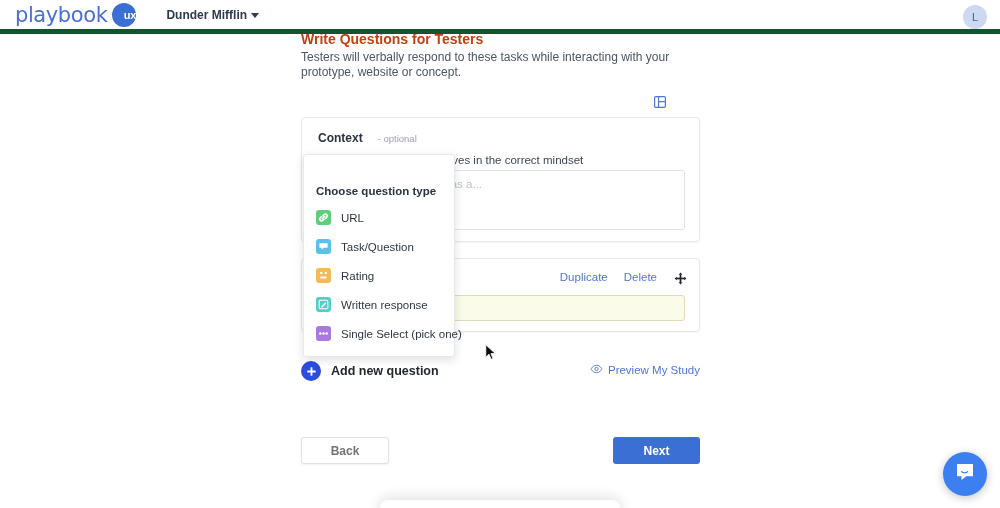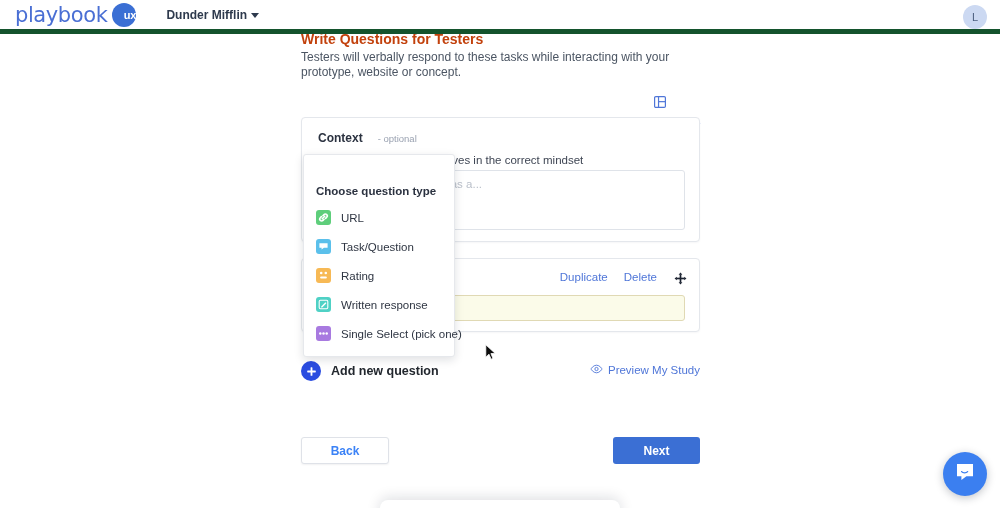--- a/index.html
+++ b/index.html
@@ -318,21 +318,21 @@
     left: 301px;
     top: 437px;
     width: 88px;
     height: 27px;
     background: #ffffff;
     border: 1px solid #dfe2e8;
     border-radius: 3px;
     box-shadow: 0 1px 2px rgba(16,24,40,0.06);
     font-size: 12px;
     font-weight: 700;
-    color: #3b82f6;
+    color: #737373;
     font-family: "Liberation Sans", sans-serif;
     cursor: pointer;
   }
   .btn-next {
     position: absolute;
     left: 613px;
     top: 437px;
     width: 87px;
     height: 27px;
     background: #3b6fd4;

